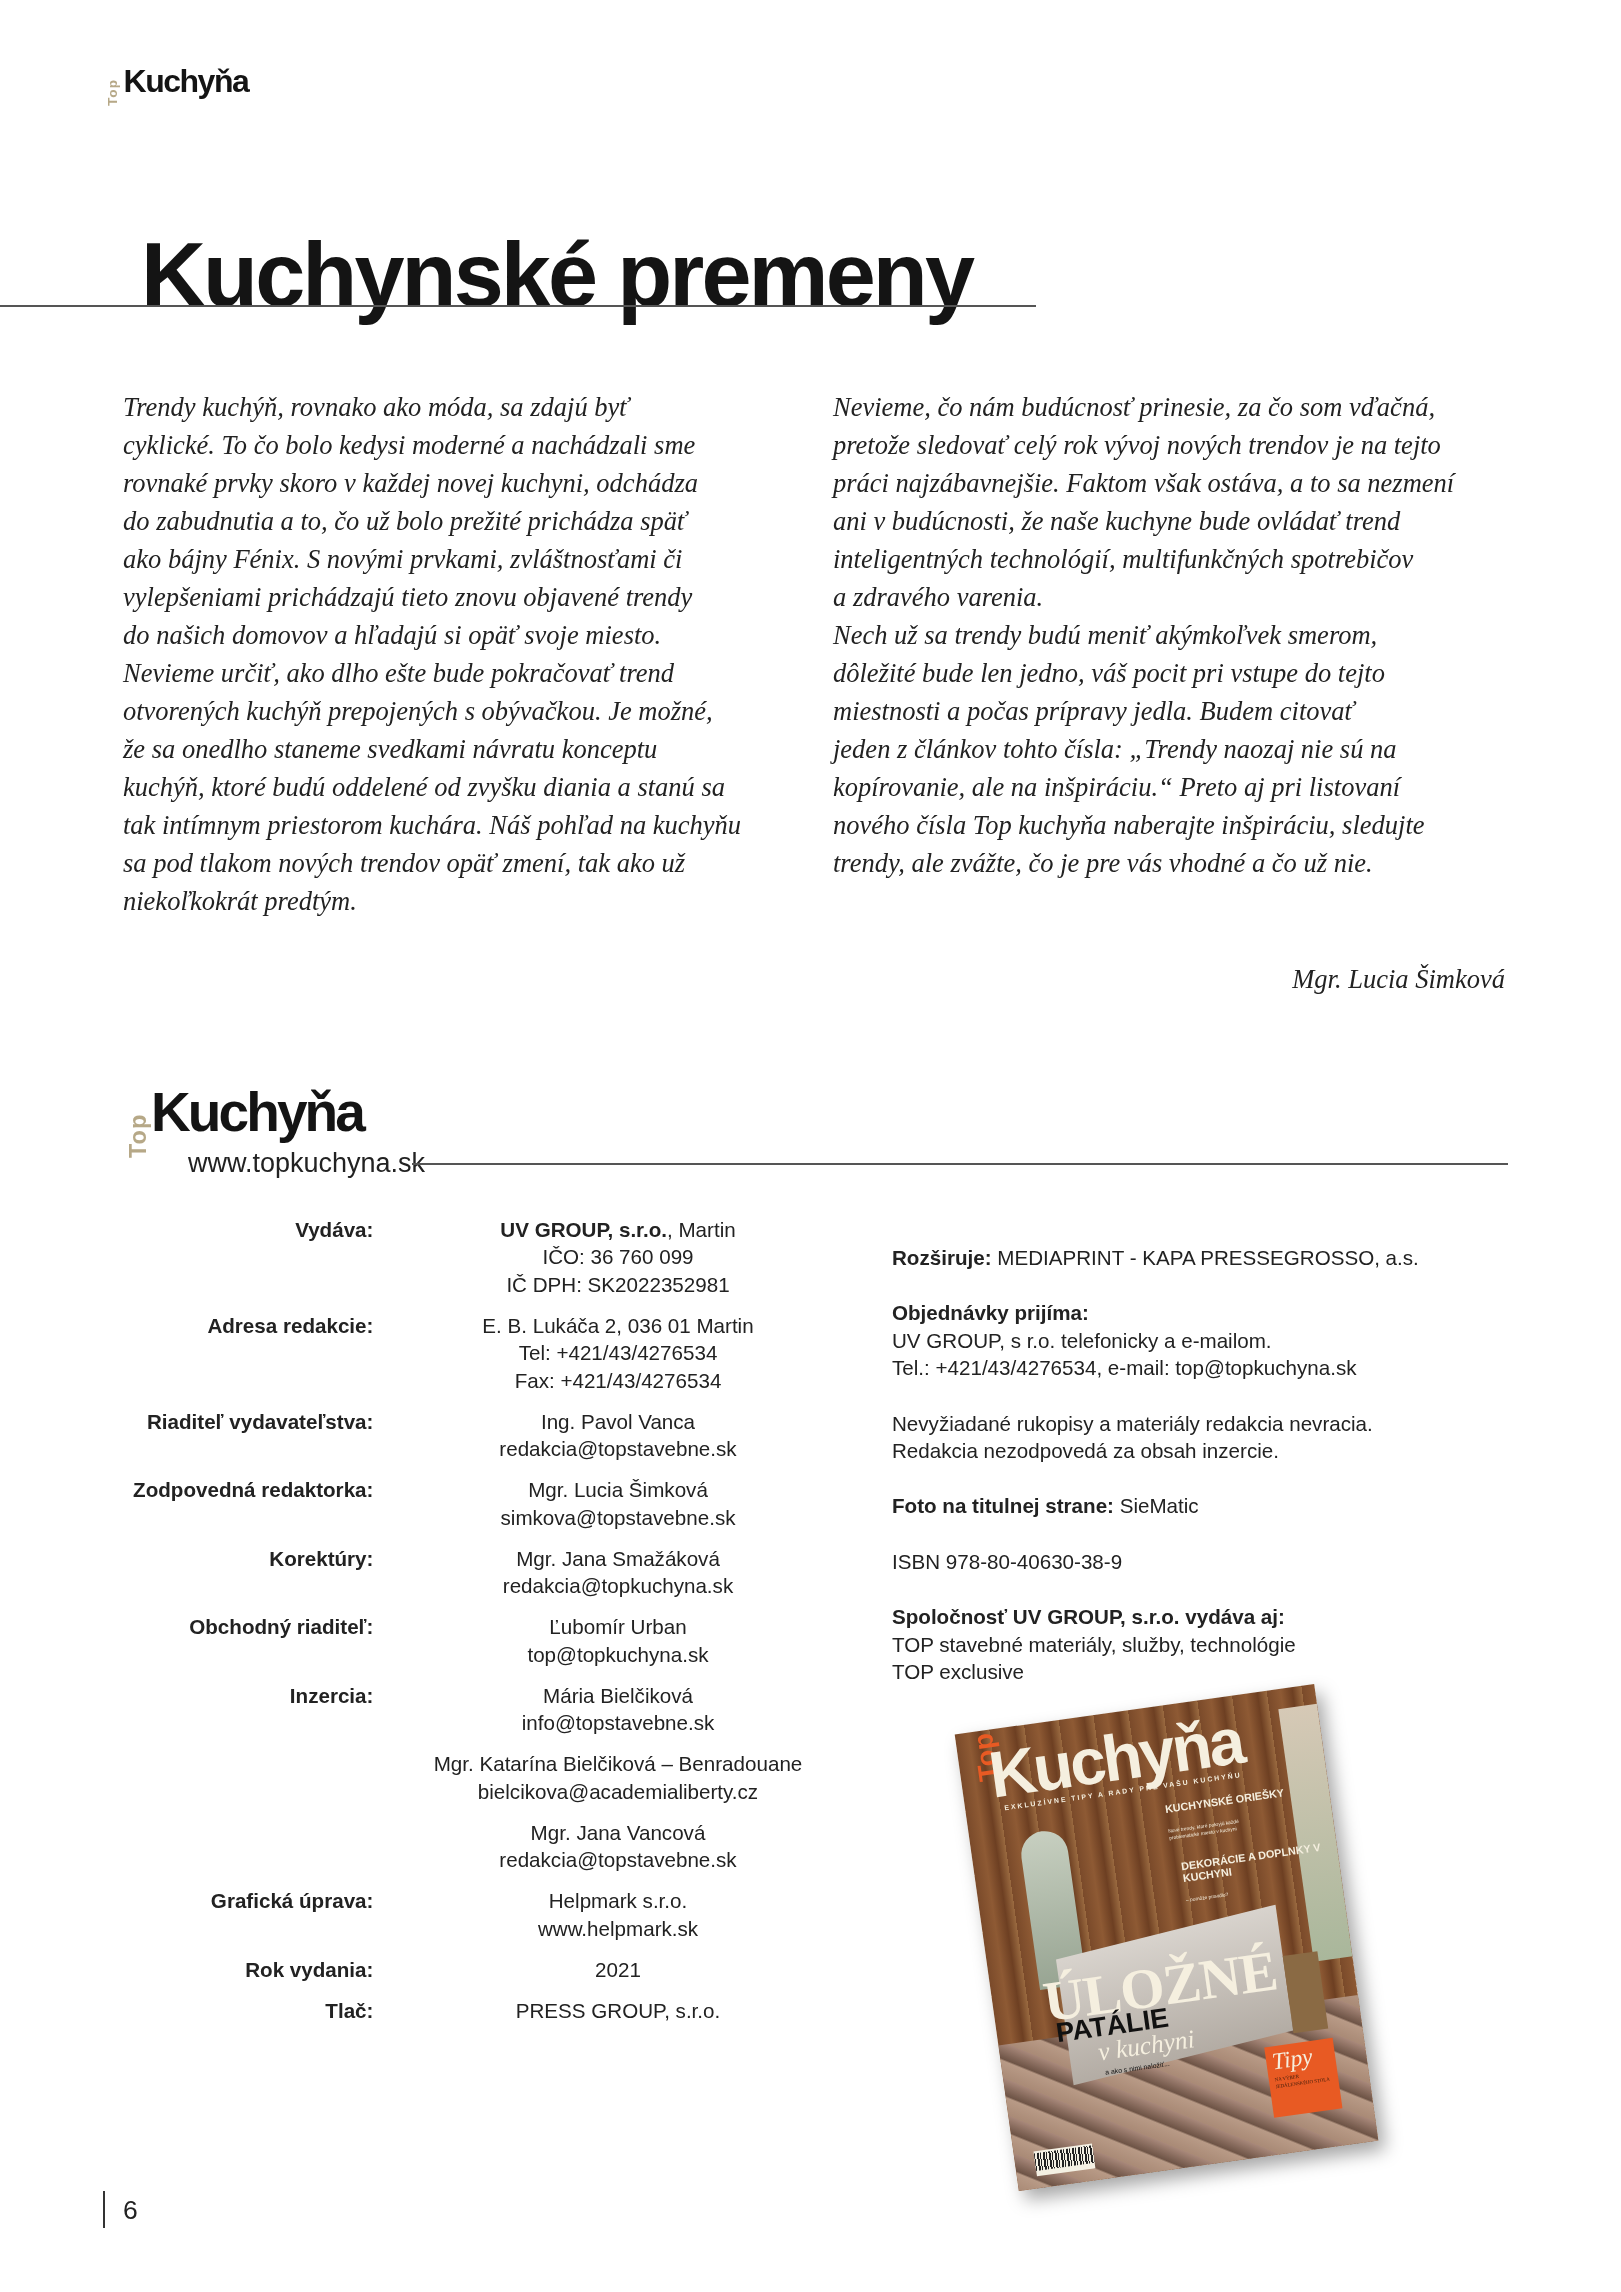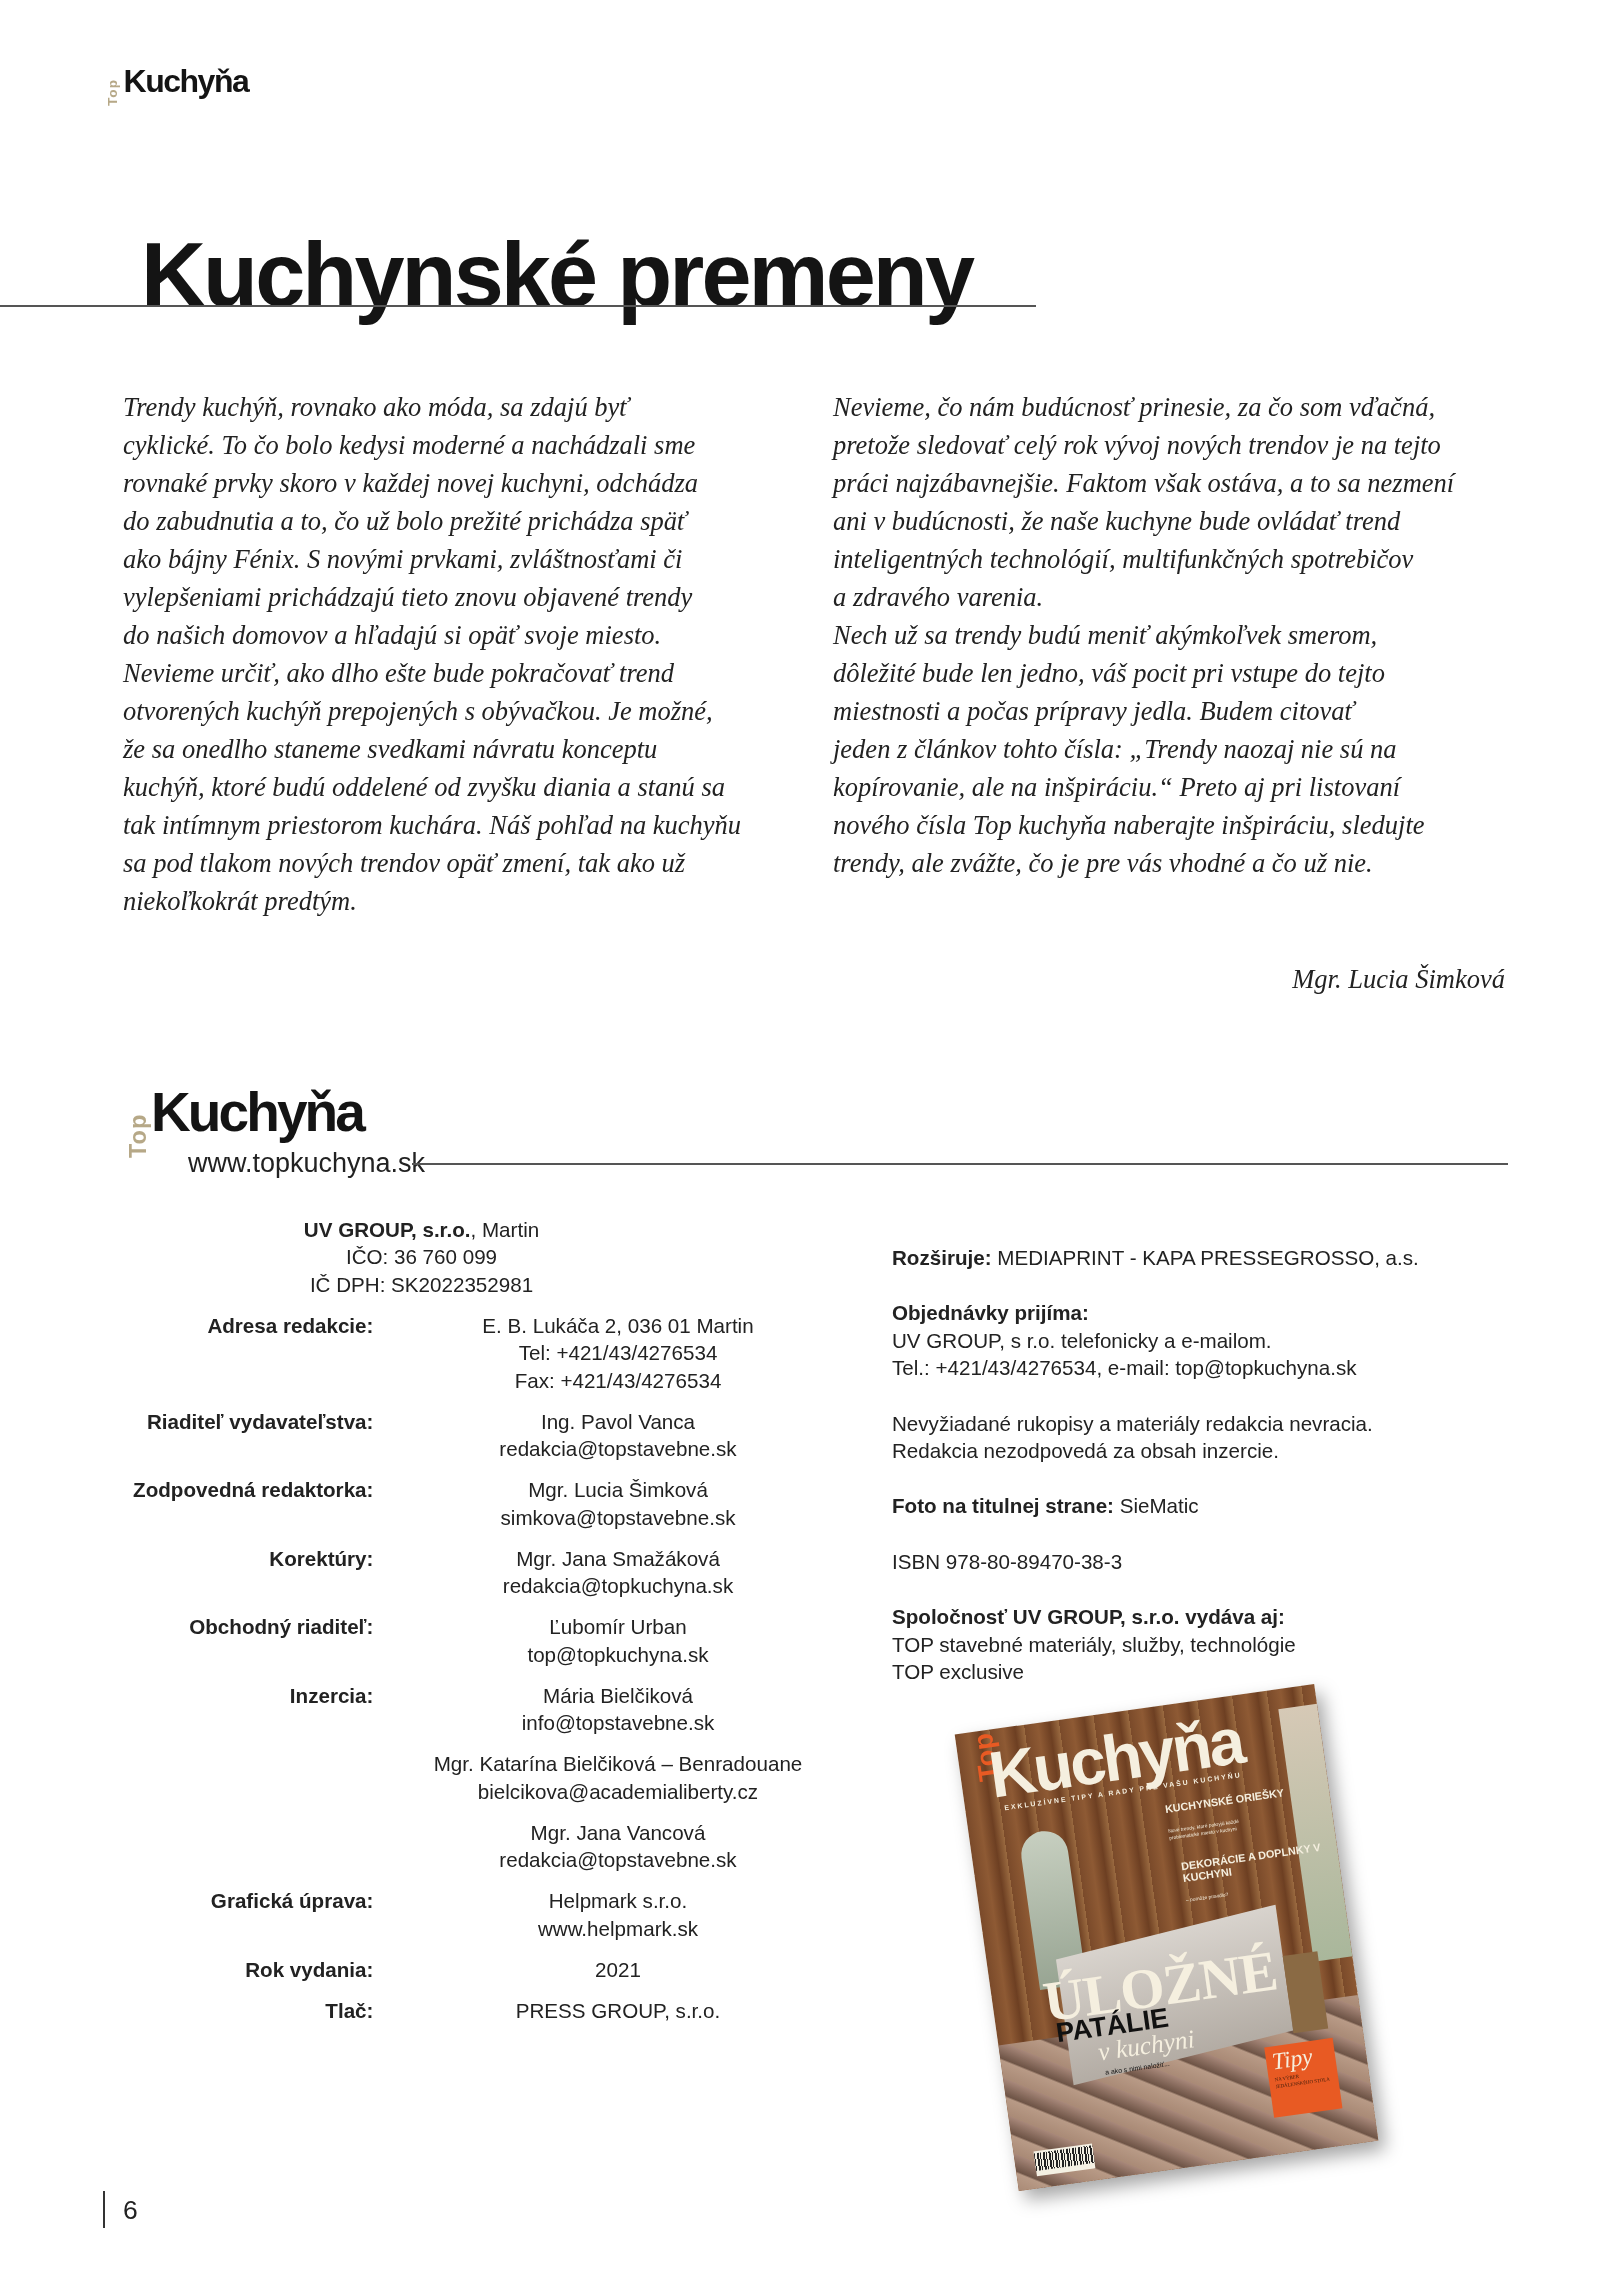--- a/index.html
+++ b/index.html
@@ -125,20 +125,21 @@
 
 <div class="logo logo-mast">
   <span class="top-word">Top</span>
   <span class="main-word">Kuchyňa</span>
 </div>
 <div class="site-url">www.topkuchyna.sk</div>
 <div class="mast-rule"></div>
 
 <div class="credits" id="credits">
     <div class="credit-row">
+      <div class="credit-label">Vydáva:</div>
       <div class="credit-values">
         <span class="v"><b>UV GROUP, s.r.o.</b><span>, Martin</span></span>
         <span class="v">IČO: 36 760 099</span>
         <span class="v">IČ DPH: SK2022352981</span>
       </div>
     </div>
     <div class="credit-row">
       <div class="credit-label">Adresa redakcie:</div>
       <div class="credit-values">
         <span class="v">E. B. Lukáča 2, 036 01 Martin</span>
@@ -225,21 +226,21 @@
       <span class="v">Tel.: +421/43/4276534, e-mail: top@topkuchyna.sk</span>
     </div>
     <div class="info-block">
       <span class="v">Nevyžiadané rukopisy a materiály redakcia nevracia.</span>
       <span class="v">Redakcia nezodpovedá za obsah inzercie.</span>
     </div>
     <div class="info-block">
       <div><span class="l">Foto na titulnej strane:</span><span> SieMatic</span></div>
     </div>
     <div class="info-block">
-      <span class="v">ISBN 978-80-89470-38-3</span>
+      <span class="v">ISBN 978-80-40630-38-9</span>
     </div>
     <div class="info-block">
       <div><span class="l">Spoločnosť UV GROUP, s.r.o. vydáva aj:</span></div>
       <span class="v">TOP stavebné materiály, služby, technológie</span>
       <span class="v">TOP exclusive</span>
     </div>
   </div>
 
 <div class="cover">
   <div class="window"></div>

